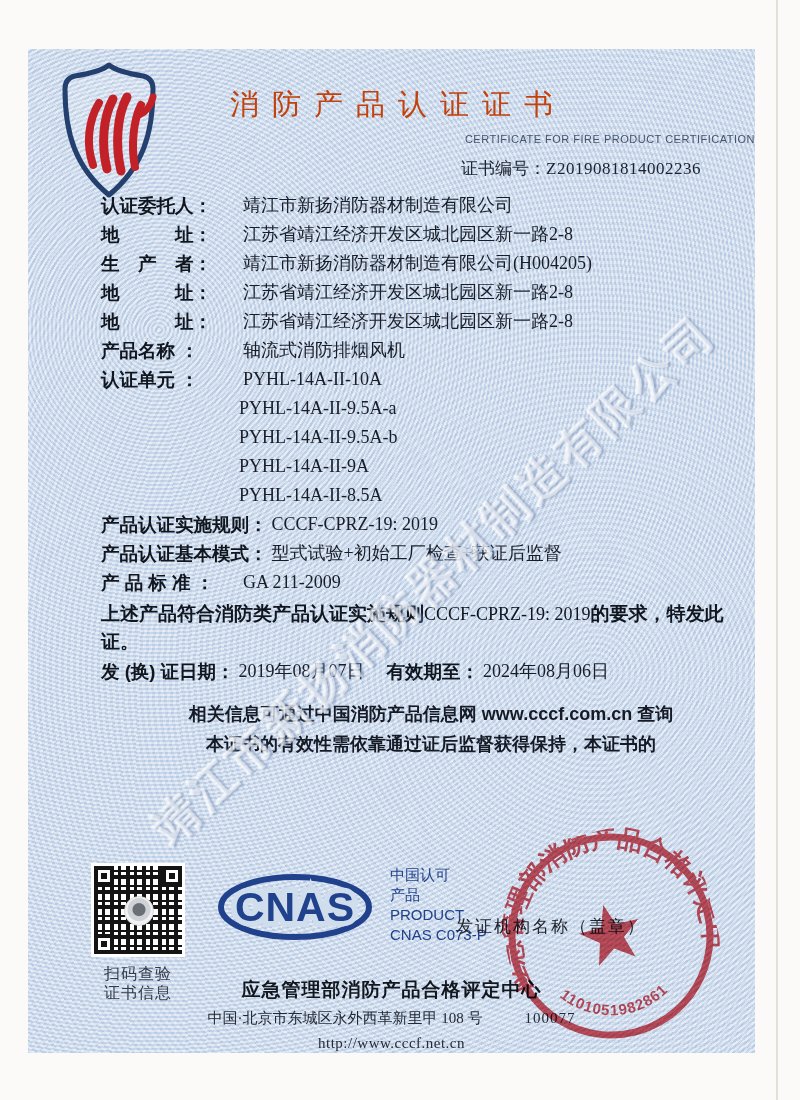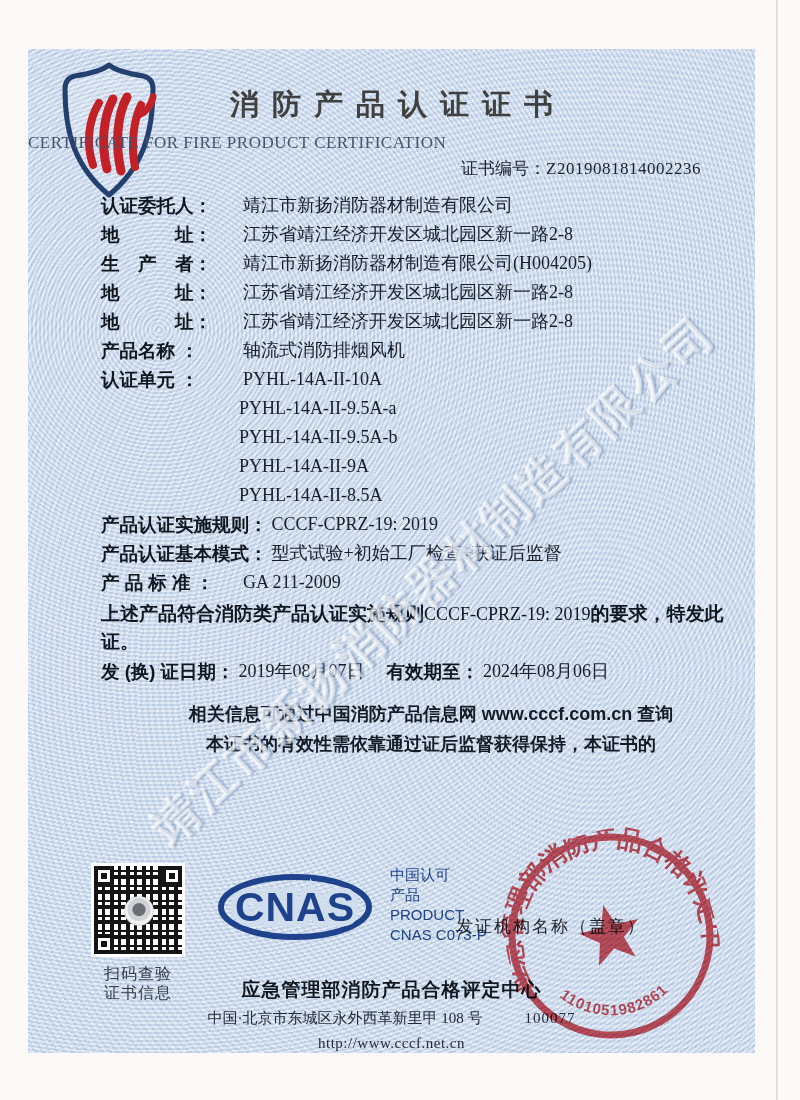--- a/index.html
+++ b/index.html
@@ -28,27 +28,27 @@
     position:absolute;left:132px;top:756px;z-index:3;
     transform:rotate(-43deg);transform-origin:0 50%;
     font-size:46px;font-weight:700;letter-spacing:4px;white-space:nowrap;
     color:rgba(255,255,255,.48);
     text-shadow:2px 2px 2px rgba(108,134,176,.45), -1px -1px 1px rgba(255,255,255,.55);
     pointer-events:none;
   }
   .logo{position:absolute;left:25px;top:10px;z-index:2;}
   .title{
     position:absolute;top:36px;left:0;right:0;z-index:2;
-    text-align:center;font-size:29px;font-weight:700;
-    letter-spacing:13px;text-indent:13px;color:#404040;
+    text-align:center;font-size:29px;font-weight:400;
+    letter-spacing:13px;text-indent:13px;color:#c2410c;
   }
   .subtitle{
     position:absolute;top:84px;left:0;right:0;z-index:2;
-    text-align:left;font-family:Liberation Serif, serif;
-    font-size:17px;color:#46536e;letter-spacing:.5px;
+    text-align:right;font-family:Liberation Sans, sans-serif;
+    font-size:11px;color:#46536e;letter-spacing:.5px;
   }
   .certno{position:absolute;top:108px;right:54px;z-index:2;font-size:17px;color:#1a2130;}
   .certno .num{letter-spacing:.5px;}
   .content{position:absolute;left:73px;top:142px;width:660px;z-index:2;}
   .row{line-height:29px;white-space:nowrap;}
   .lbl{
     display:inline-block;min-width:142px;
     font-family:"Liberation Sans",sans-serif;font-weight:700;
     font-size:18.5px;color:#10161f;vertical-align:bottom;
   }

